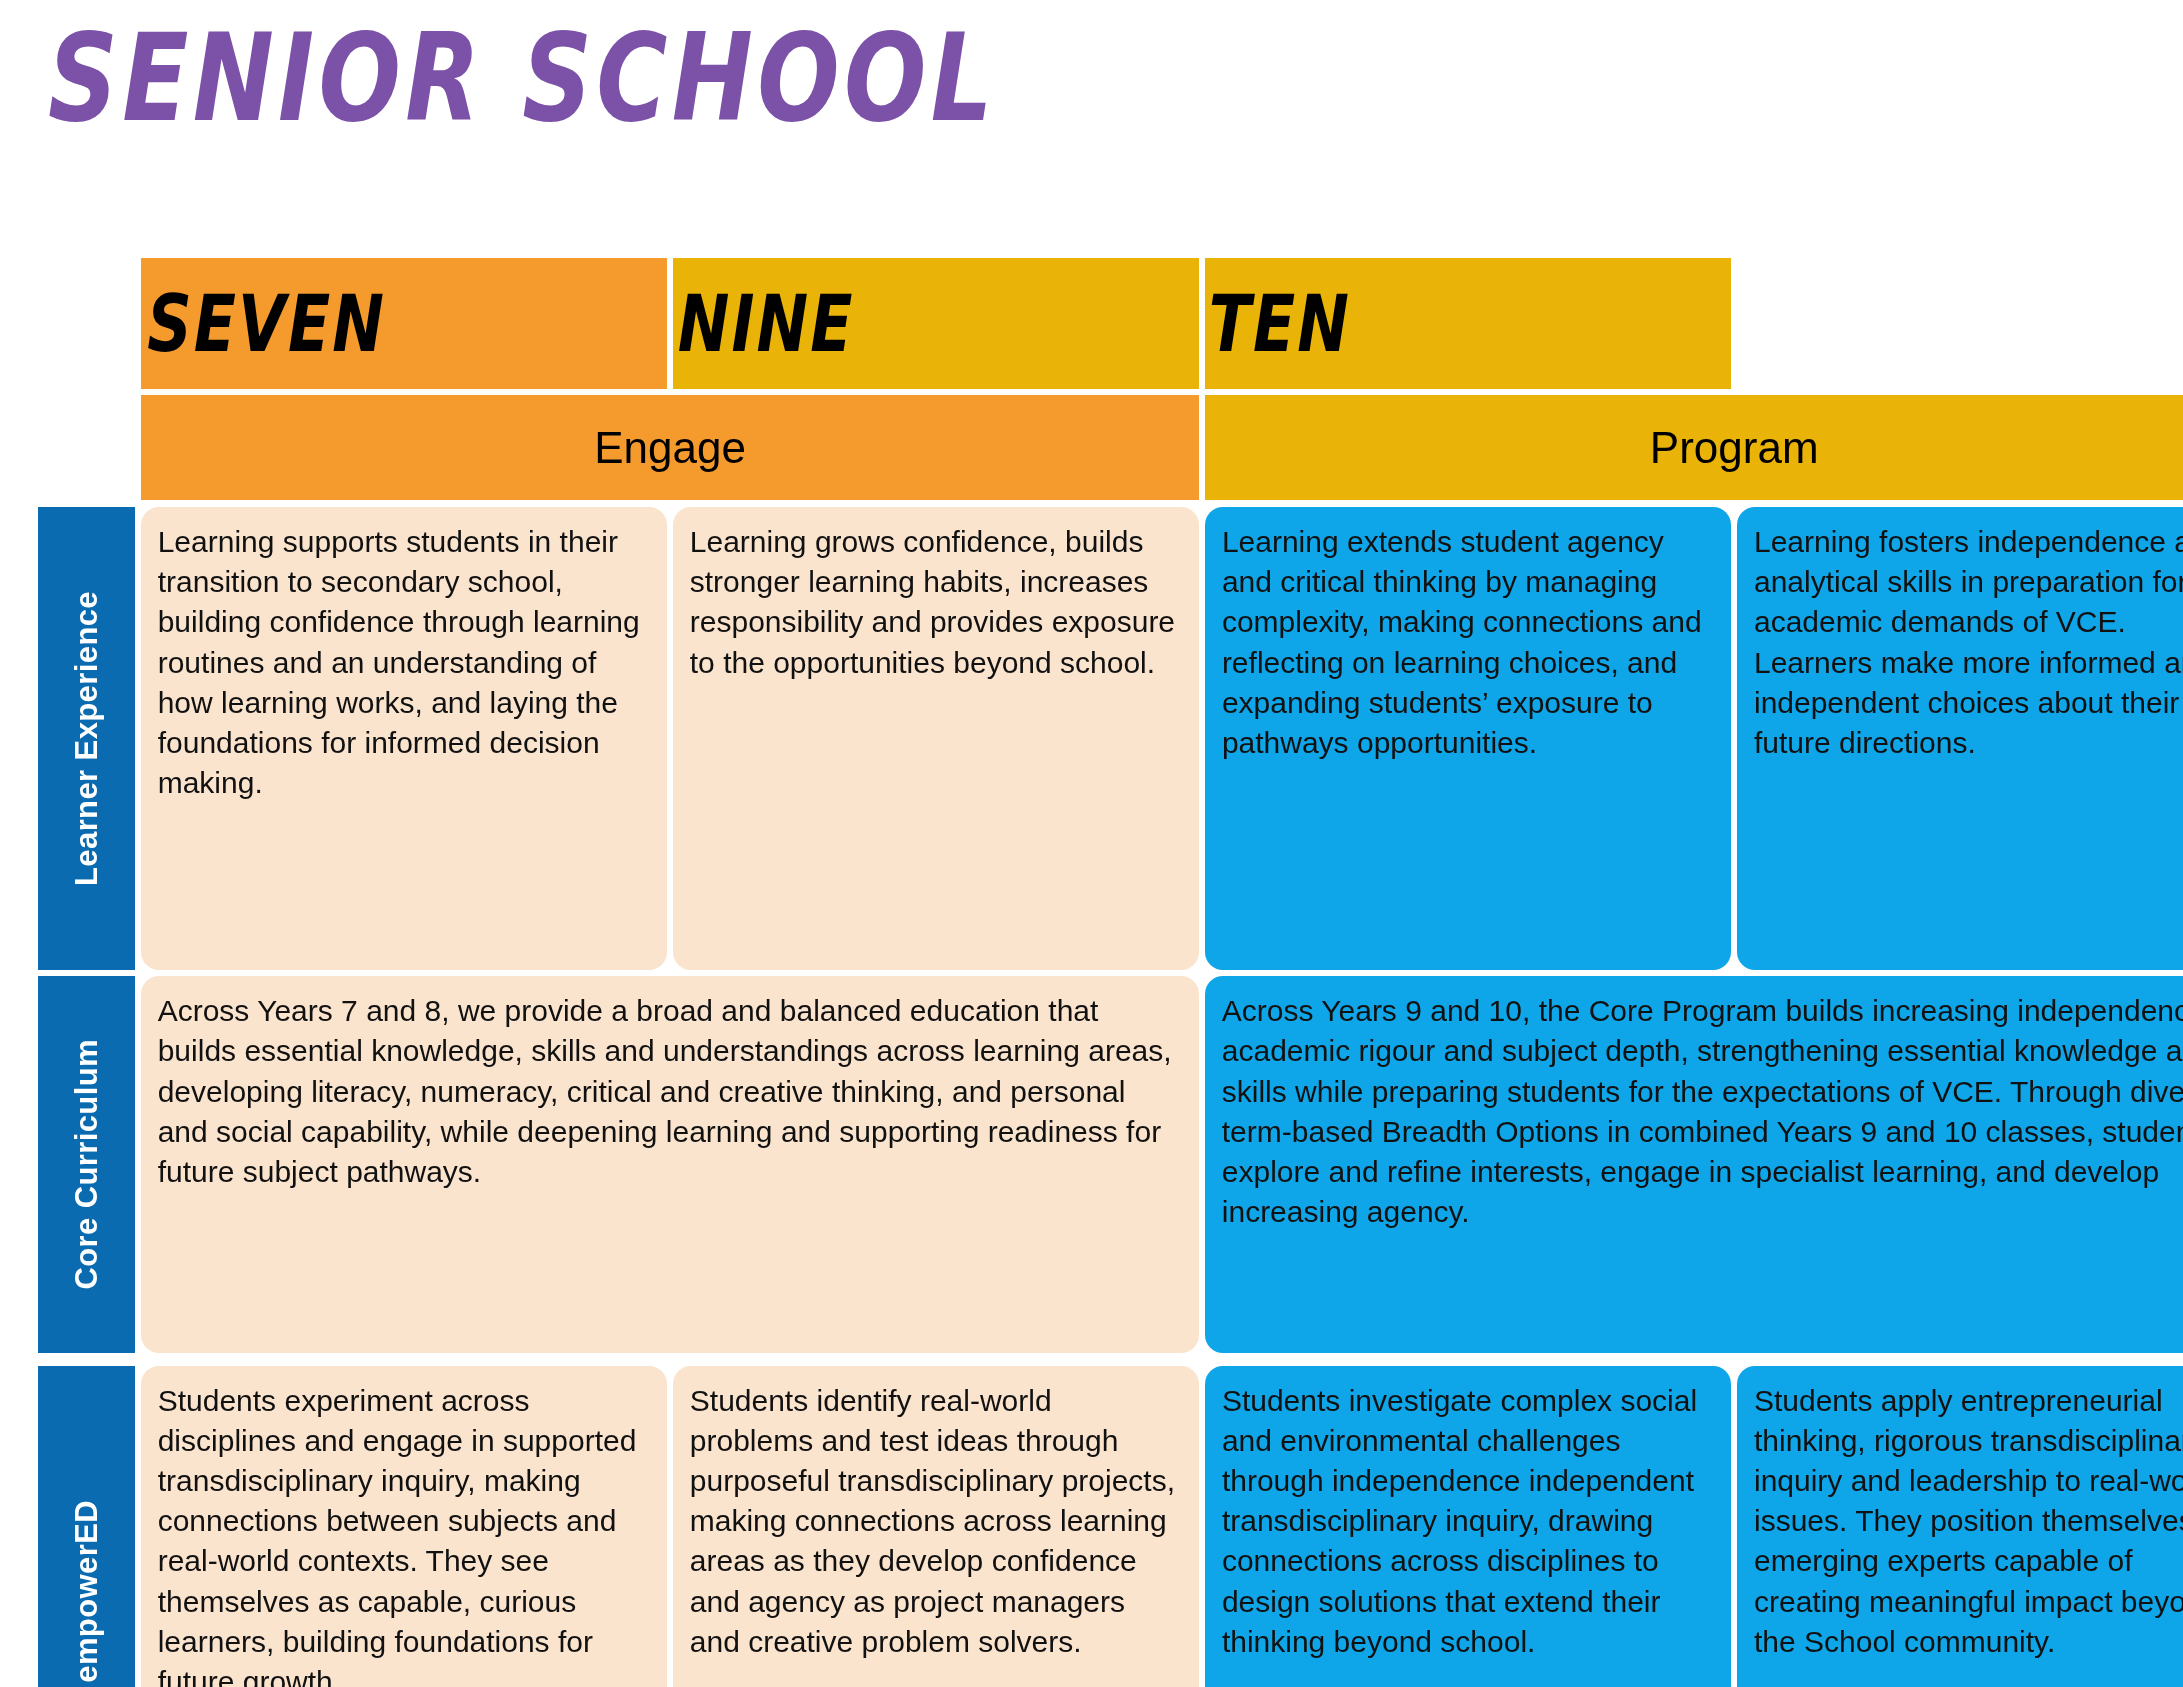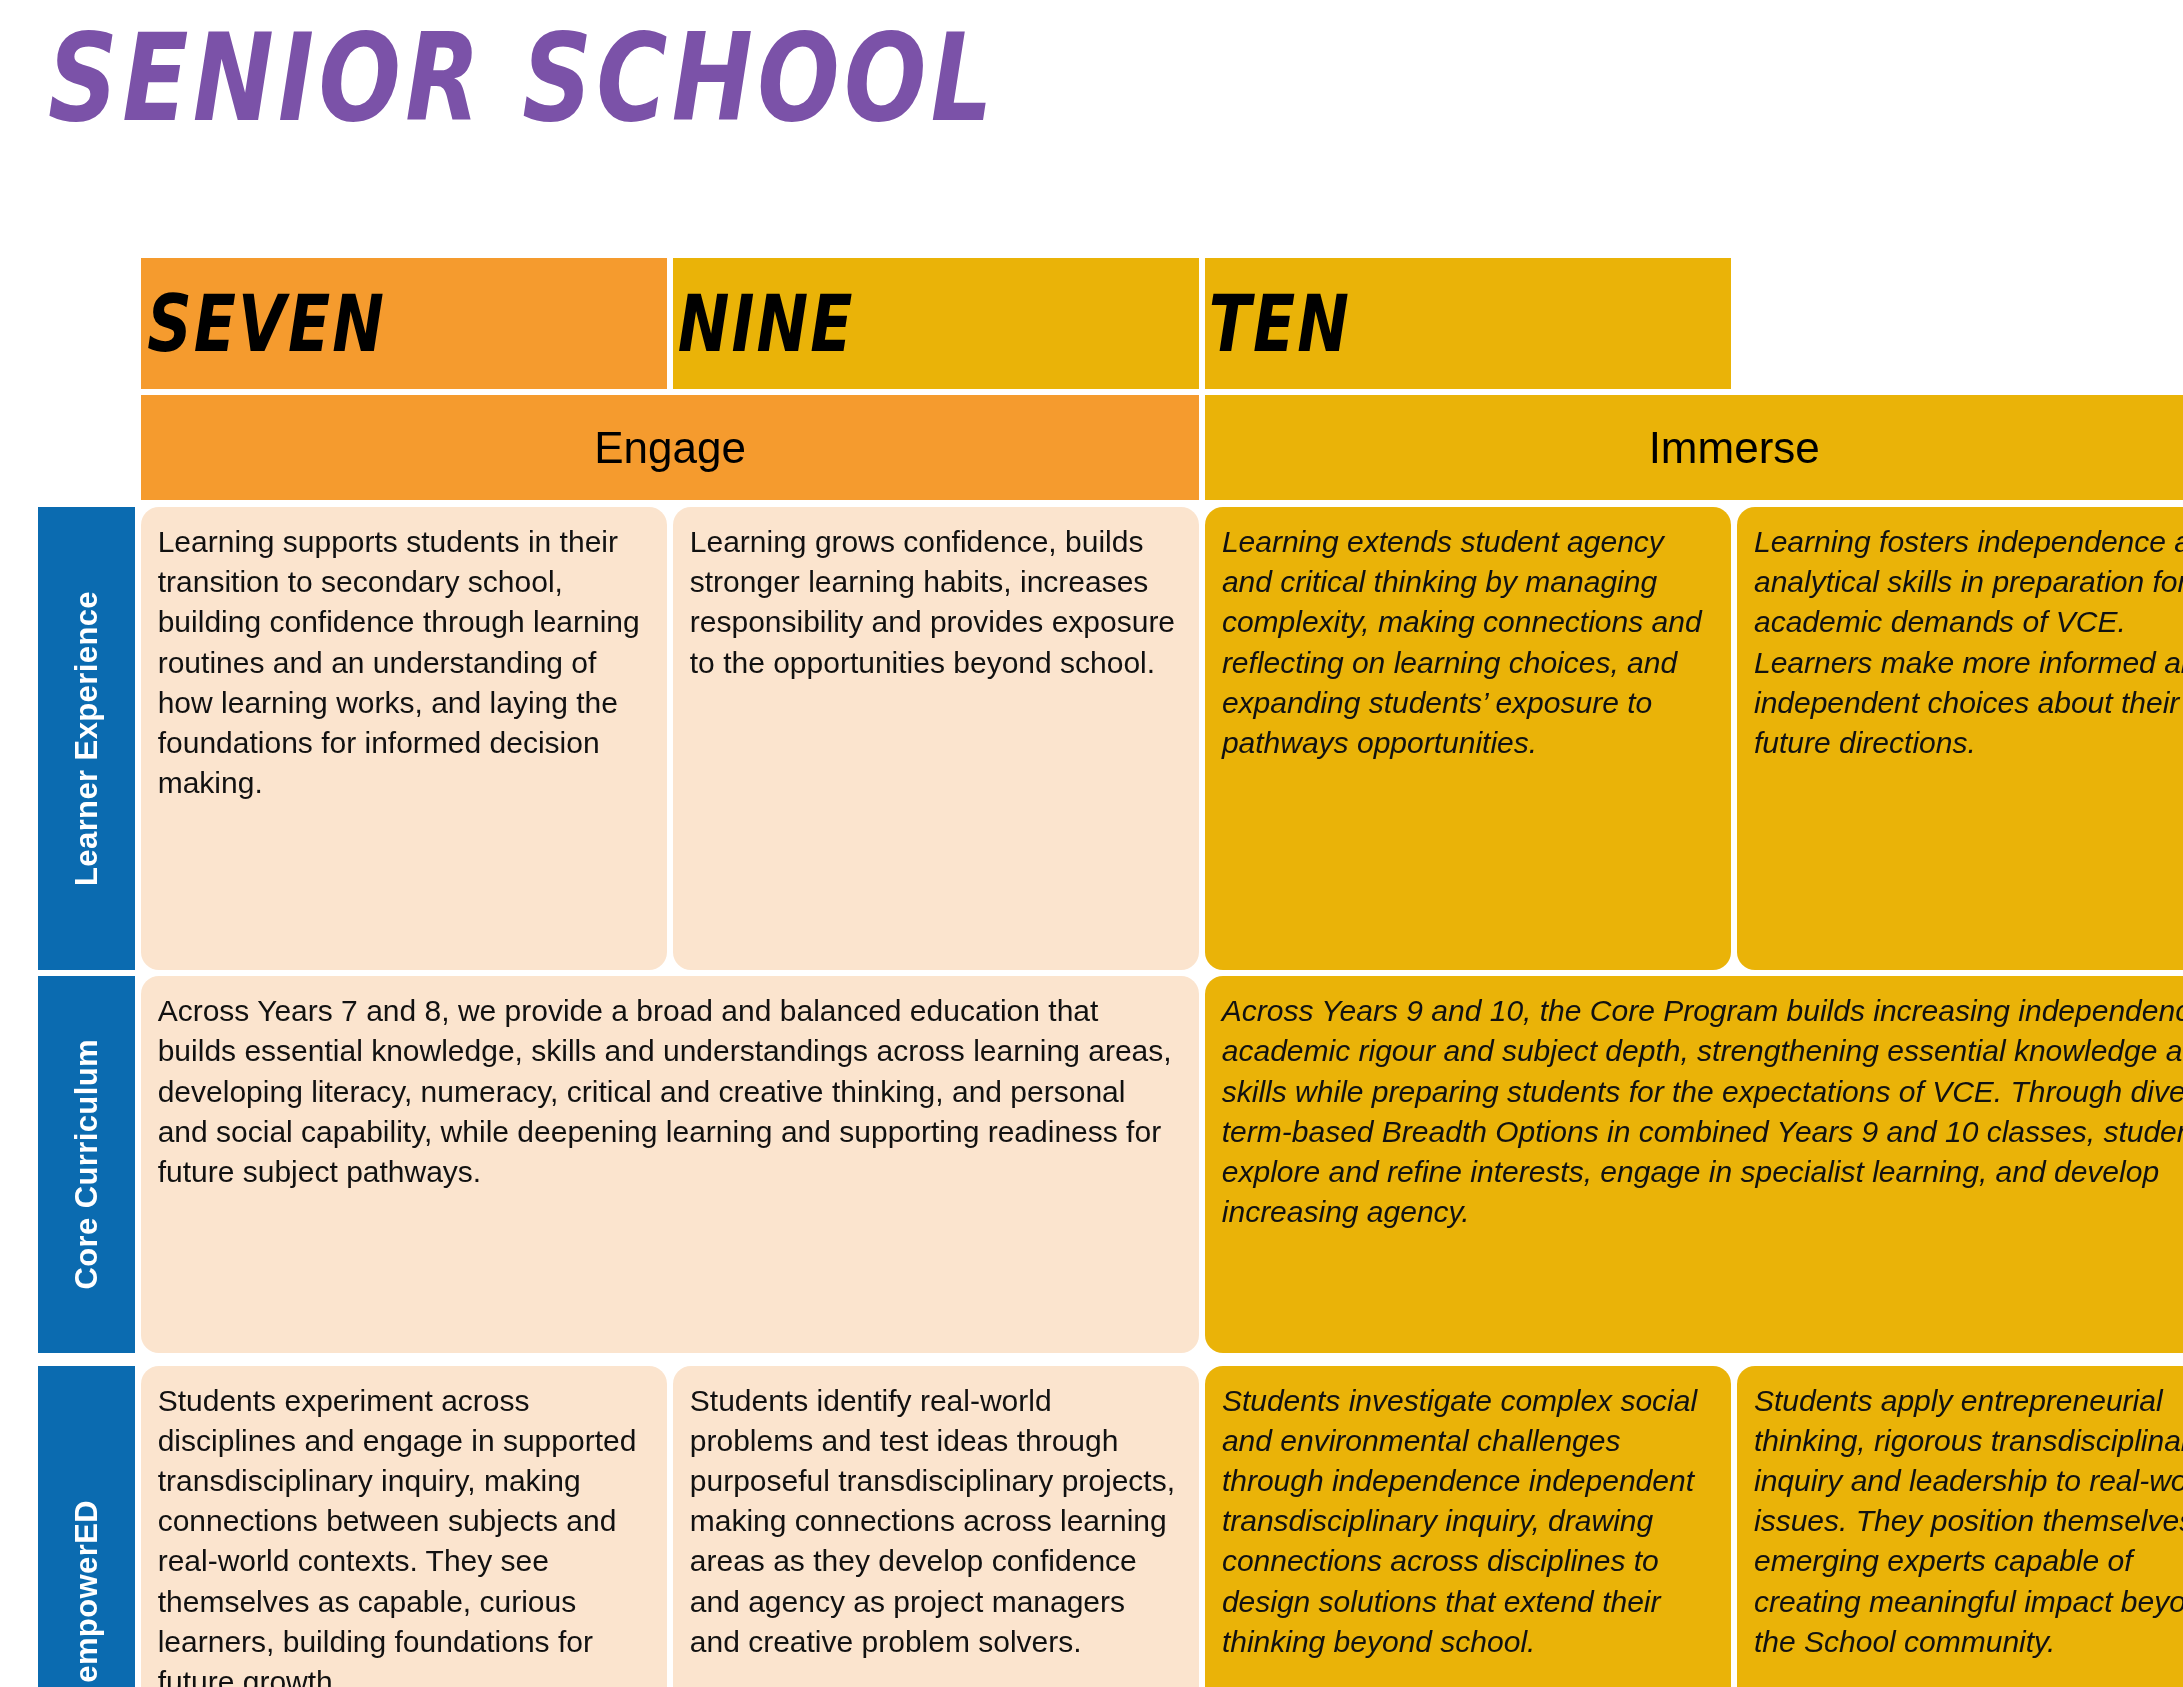--- a/index.html
+++ b/index.html
@@ -116,21 +116,21 @@
     font-weight: 400;
     font-size: 44px;
     line-height: 1;
     white-space: nowrap;
   }
 
   
   .bg-orange   { background: #F59B2E; }
   .bg-salmon   { background: #eab308; }
   .bg-cream    { background: #FBE4CE; }
-  .bg-blush    { background: #eab308; font-style: italic; }
+  .bg-blush    { background: #0ea5e9; }
 
   .txt-dark  { color: #000000; }
 
   
   .body-cell {
     padding: 15px 17.5px 15px 16.6px;
     box-sizing: border-box;
     font-size: 30px;
     line-height: 1.34;
     color: #111111;
@@ -169,21 +169,21 @@
     </div>
   </div>
 
   <div class="row" id="stage-row">
     <div class="rail rail-spacer"></div>
     <div class="cells">
       <div class="cell c12 bg-orange">
         <span class="stage-label txt-dark">Engage</span>
       </div>
       <div class="cell c34 bg-salmon">
-        <span class="stage-label txt-dark">Immerse</span>
+        <span class="stage-label txt-dark">Program</span>
       </div>
 
     </div>
   </div>
 
   <div class="row" id="row-learner">
     <div class="rail">
       <div class="rail-label">
         <span>Learner Experience</span>
       </div>

